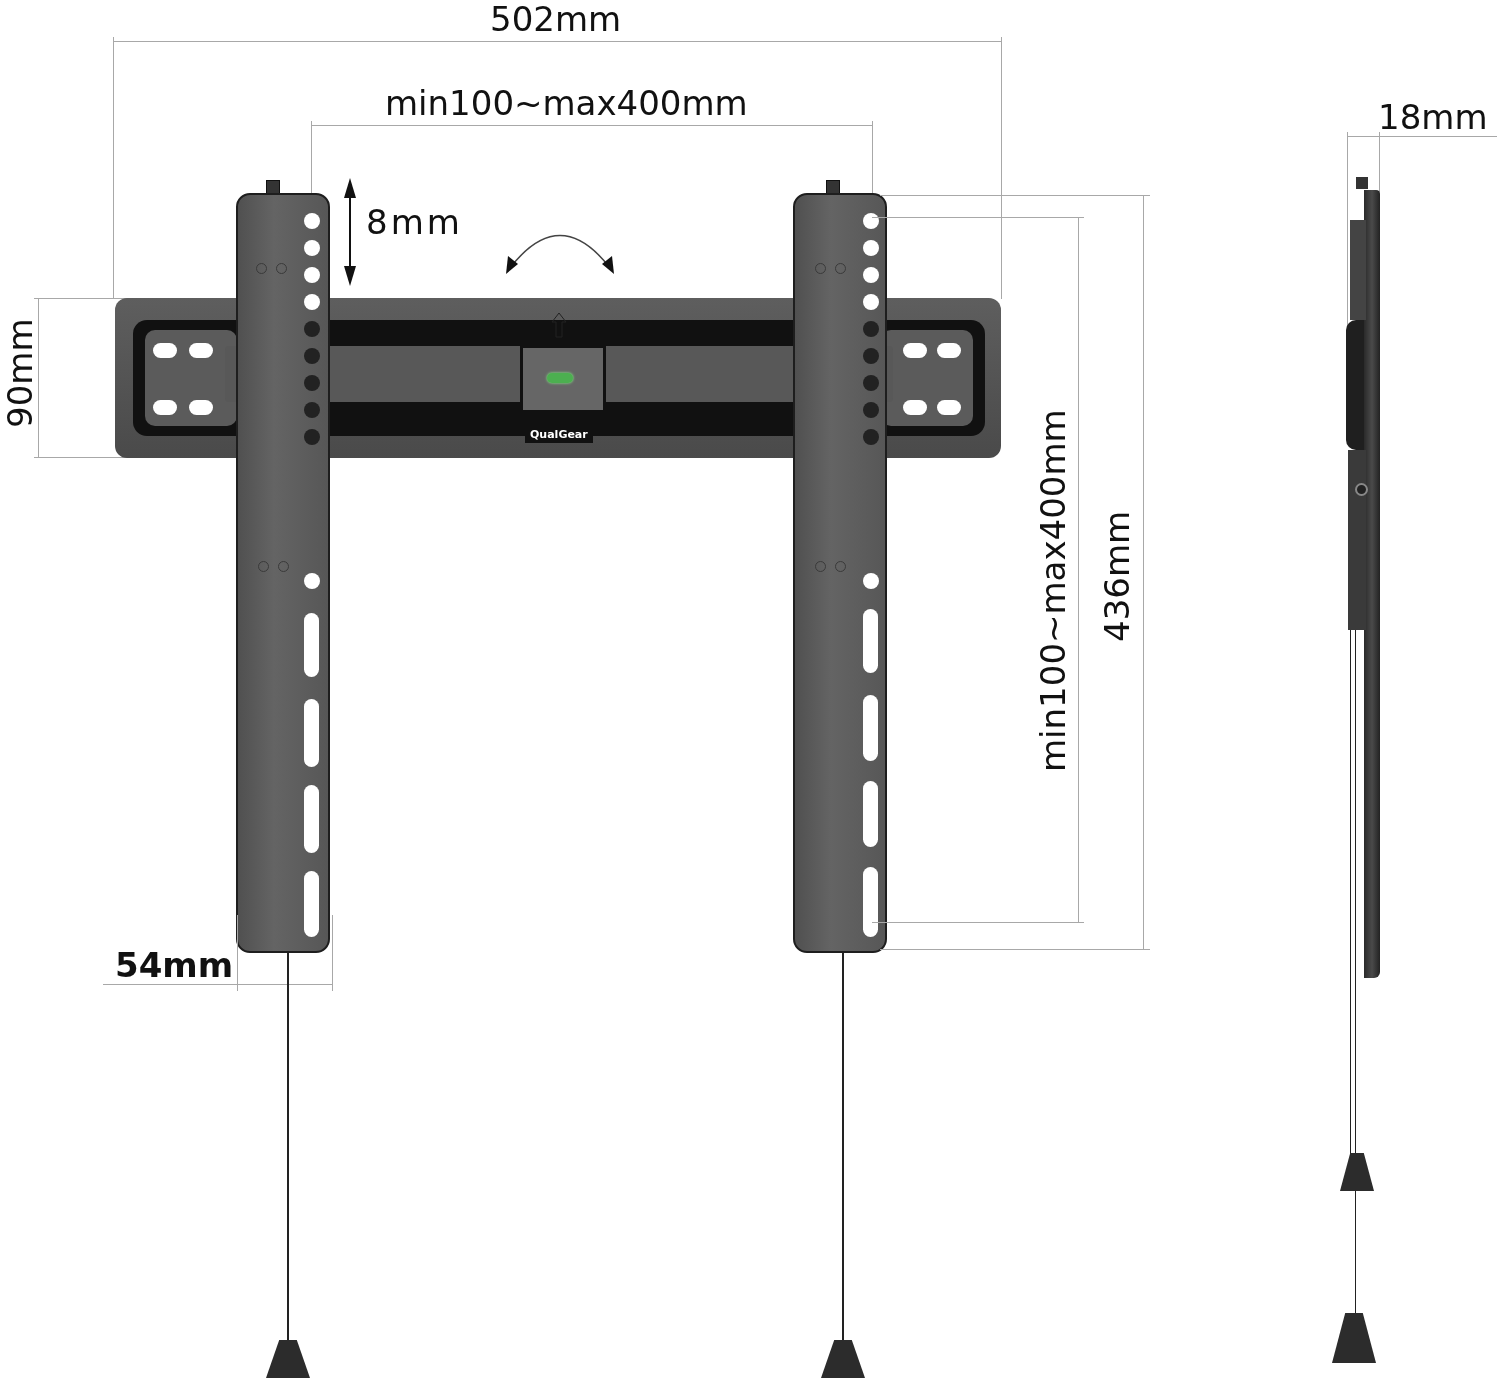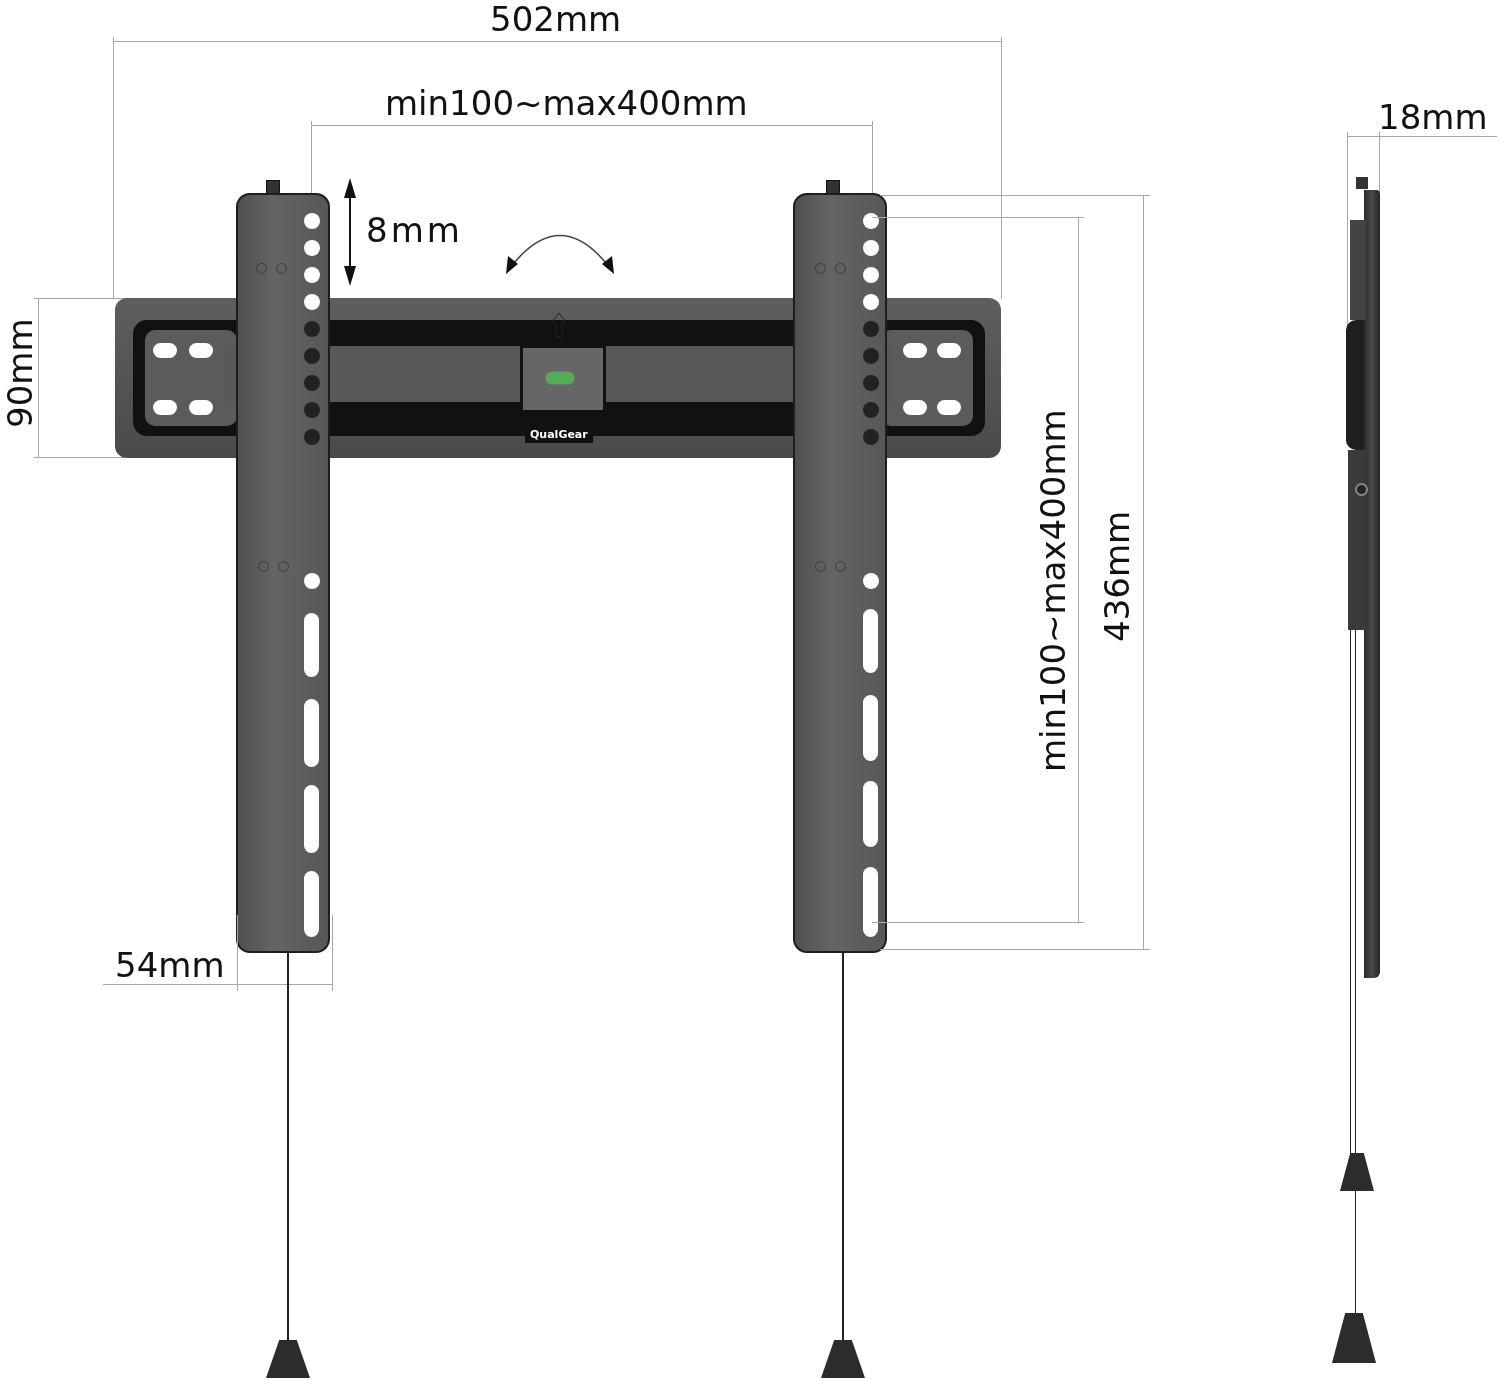--- a/index.html
+++ b/index.html
@@ -34,21 +34,21 @@
   <div class="label" style="left:385px;top:86px;">min100~max400mm</div>
   <div class="dim" style="left:311px;top:125px;width:562px;height:1px;"></div>
   <div class="dim" style="left:311px;top:121px;width:1px;height:72px;"></div>
   <div class="dim" style="left:872px;top:121px;width:1px;height:72px;"></div>
 
   <svg style="position:absolute;left:340px;top:178px;" width="20" height="108">
     <line x1="10" y1="10" x2="10" y2="98" stroke="#111" stroke-width="2"></line>
     <polygon points="10,0 4,20 16,20" fill="#111"></polygon>
     <polygon points="10,108 4,88 16,88" fill="#111"></polygon>
   </svg>
-  <div class="label" style="left:366px;top:213px;letter-spacing:3px;">8mm</div>
+  <div class="label" style="left:366px;top:205px;letter-spacing:3px;">8mm</div>
 
   <svg style="position:absolute;left:500px;top:218px;" width="120" height="60">
     <path d="M10,50 Q60,-15 110,50" fill="none" stroke="#444" stroke-width="1.5"></path>
     <polygon points="6,56 8,38 18,46" fill="#111"></polygon>
     <polygon points="114,56 112,38 102,46" fill="#111"></polygon>
   </svg>
 
   <div class="label vlabel" style="left:3px;top:428px;">90mm</div>
   <div class="dim" style="left:38px;top:298px;width:1px;height:160px;"></div>
   <div class="dim" style="left:34px;top:298px;width:100px;height:1px;"></div>
@@ -128,21 +128,21 @@
   <div class="dim" style="left:872px;top:217px;width:212px;height:1px;"></div>
   <div class="dim" style="left:872px;top:922px;width:212px;height:1px;"></div>
   <div class="dim" style="left:1078px;top:217px;width:1px;height:706px;"></div>
   <div class="label vlabel" style="left:1036px;top:772px;">min100~max400mm</div>
 
   <div class="dim" style="left:880px;top:195px;width:270px;height:1px;"></div>
   <div class="dim" style="left:880px;top:949px;width:270px;height:1px;"></div>
   <div class="dim" style="left:1143px;top:195px;width:1px;height:755px;"></div>
   <div class="label vlabel" style="left:1100px;top:642px;">436mm</div>
 
-  <div class="label" style="left:115px;top:948px;">54mm</div>
+  <div class="label" style="left:115px;top:948px;font-weight:bold;">54mm</div>
   <div class="dim" style="left:103px;top:984px;width:230px;height:1px;"></div>
   <div class="dim" style="left:237px;top:915px;width:1px;height:76px;"></div>
   <div class="dim" style="left:332px;top:915px;width:1px;height:76px;"></div>
 
   <div class="cord" style="left:287px;top:953px;height:388px;"></div>
   <div class="weight" style="left:266px;top:1340px;"></div>
   <div class="cord" style="left:842px;top:953px;height:388px;"></div>
   <div class="weight" style="left:821px;top:1340px;"></div>
 </div>
 

